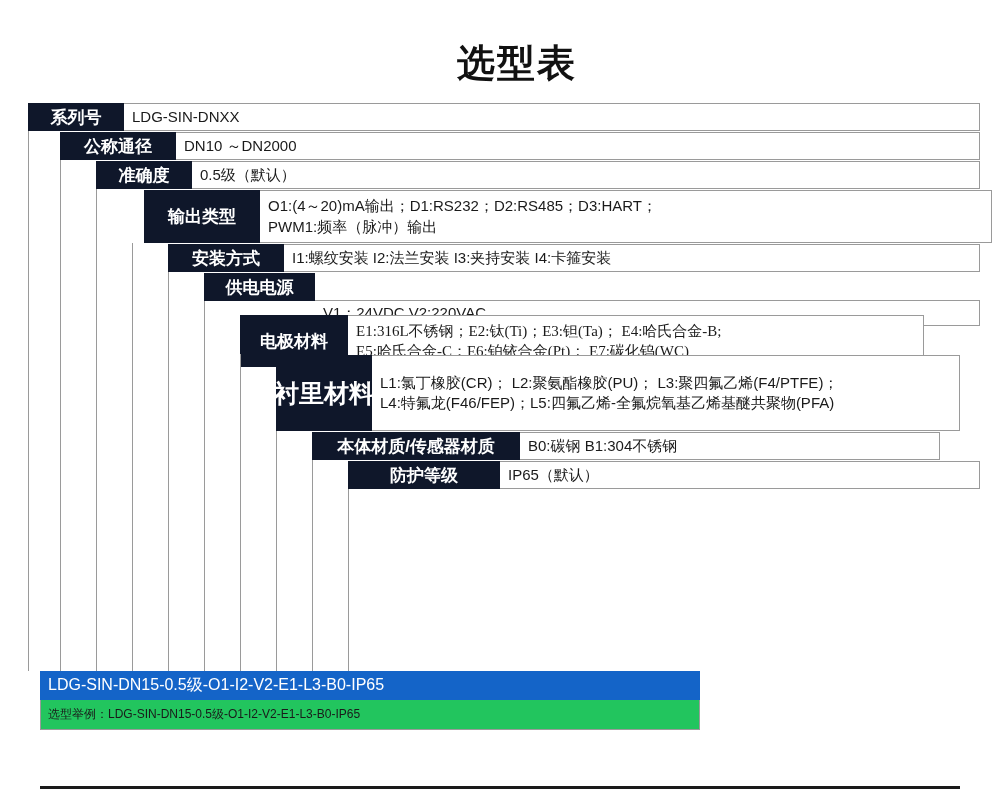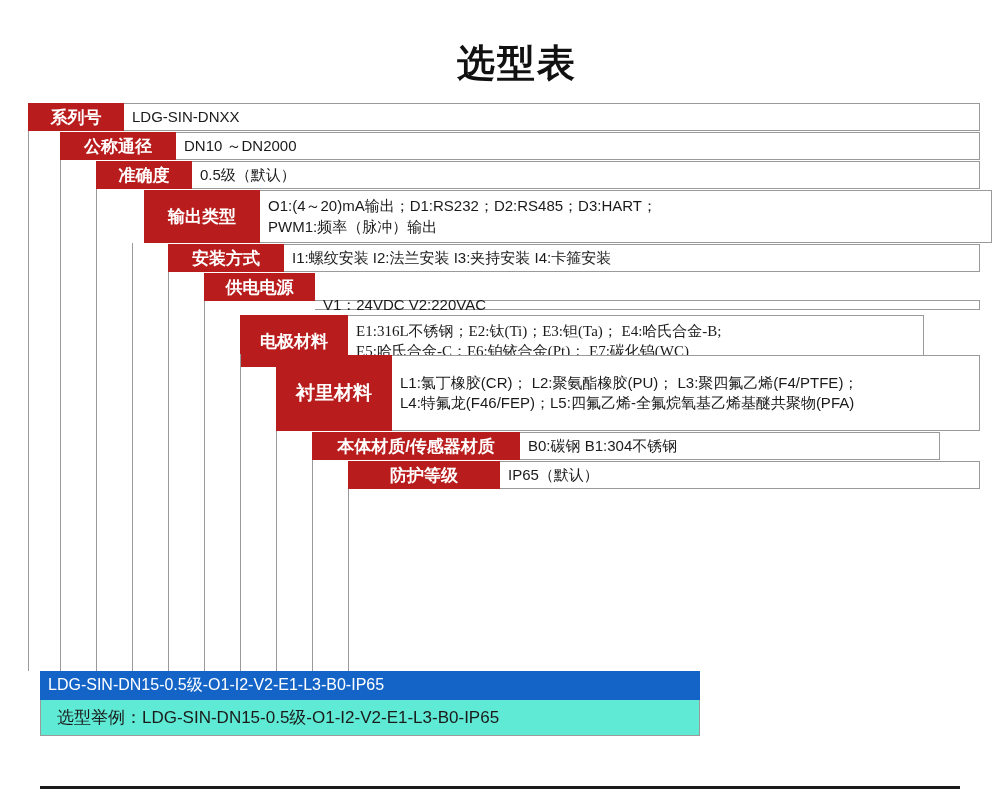--- a/index.html
+++ b/index.html
@@ -33,40 +33,40 @@
     height: 640px;
   }
   
   .row {
     position: absolute;
     display: flex;
     align-items: stretch;
     box-sizing: border-box;
   }
   .tag {
-    background: #b91c1c;
+    background: #0f172a;
     color: #ffffff;
     font-weight: bold;
     font-size: 17px;
     display: flex;
     align-items: center;
     justify-content: center;
     padding: 0 8px;
     box-sizing: border-box;
     white-space: nowrap;
   }
   .val {
     border: 1px solid #9a9a9a;
     border-left: none;
     background: #ffffff;
     font-size: 15px;
     display: flex;
     flex-direction: column;
     justify-content: center;
-    padding: 4px 8px;
+    padding: 12px 8px;
     box-sizing: border-box;
     line-height: 1.35;
   }
   .val .line { white-space: nowrap; }
 
   
   .spine {
     position: absolute;
     width: 1px;
     background: #9a9a9a;
@@ -82,25 +82,25 @@
     background: #1464c8;
     color: #ffffff;
     font-size: 16px;
     padding: 4px 8px;
     box-sizing: border-box;
     white-space: nowrap;
   }
   .example-body {
     border: 1px solid #9a9a9a;
     border-top: none;
-    font-size: 17px;
-    padding: 6px 16px;
+    font-size: 12px;
+    padding: 6px 7px;
     box-sizing: border-box;
     white-space: nowrap;
-    background: #5eead4;
+    background: #22c55e;
   }
   .footer-rule {
     position: absolute;
     left: 40px;
     top: 786px;
     width: 920px;
     height: 3px;
     background: #1a1a1a;
   }
 </style>
@@ -156,21 +156,21 @@
 
   <div class="row" style="left:220px; top:212px; width:684px; height:52px;font-family:Liberation Serif, serif;">
     <div class="tag" style="width:116px;">电极材料</div>
     <div class="val" style="width:624px;">
       <span class="line">E1:316L不锈钢；E2:钛(Ti)；E3:钽(Ta)； E4:哈氏合金-B;</span>
       <span class="line">E5:哈氏合金-C；E6:铂铱合金(Pt)； E7:碳化钨(WC)</span>
     </div>
   </div>
 
   <div class="row" style="left:256px; top:252px; width:704px; height:76px;">
-    <div class="tag" style="width:116px; font-size:19px;font-family:Liberation Serif, serif;">衬里材料</div>
+    <div class="tag" style="width:96px; font-size:25px;font-family:Liberation Serif, serif;">衬里材料</div>
     <div class="val" style="width:588px;">
       <span class="line">L1:氯丁橡胶(CR)； L2:聚氨酯橡胶(PU)； L3:聚四氟乙烯(F4/PTFE)；</span>
       <span class="line">L4:特氟龙(F46/FEP)；L5:四氟乙烯-全氟烷氧基乙烯基醚共聚物(PFA)</span>
     </div>
   </div>
 
   <div class="row" style="left:292px; top:329px; width:668px; height:28px;">
     <div class="tag" style="width:208px;">本体材质/传感器材质</div>
     <div class="val" style="width:420px;">
       <span class="line">B0:碳钢 B1:304不锈钢</span>

